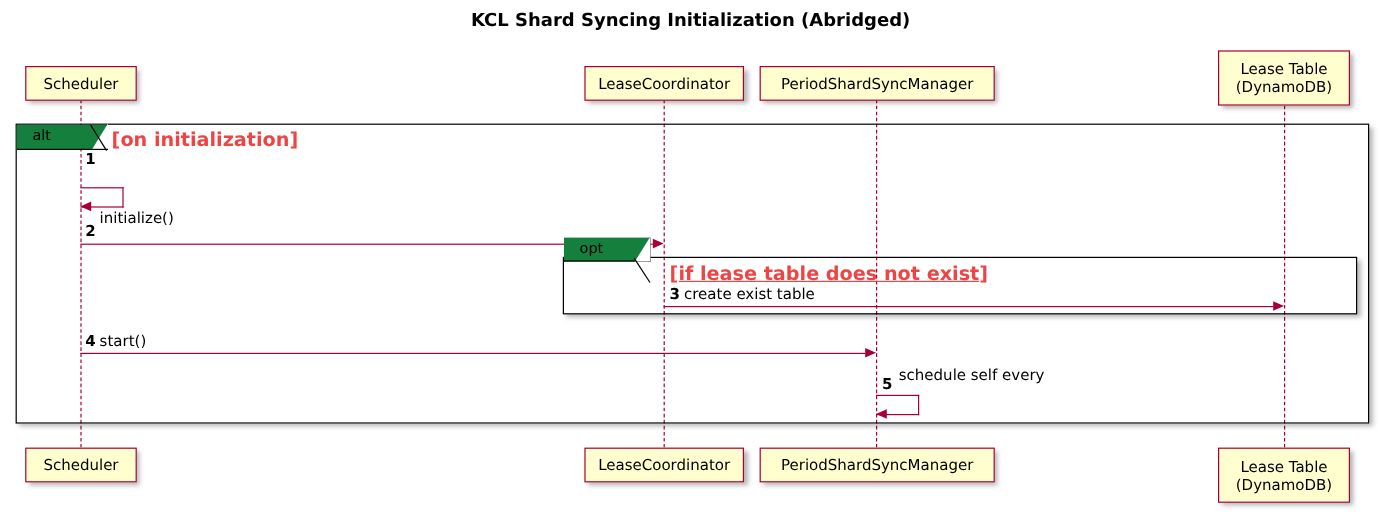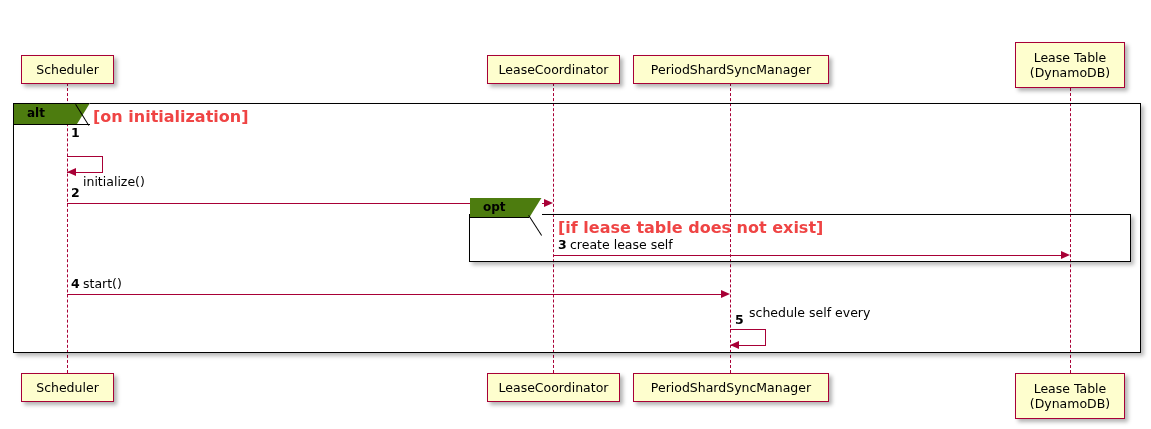--- a/index.html
+++ b/index.html
@@ -64,25 +64,25 @@
   .fragment {
     position: absolute;
     box-sizing: border-box;
     border: 1.6px solid #000000;
     background: transparent;
     box-shadow: 3px 3px 4px rgba(0,0,0,0.28);
   }
   .fragment-tab {
     position: absolute;
     box-sizing: border-box;
-    background: #4d7c0f;
+    background: #15803d;
     border-right: 1.6px solid #000000;
     border-bottom: 1.6px solid #000000;
     font-size: 12px;
-    font-weight: bold;
+    font-weight: normal;
     color: #000000;
     line-height: 19px;
     padding-left: 13px;
   }
   .fragment-tab::after {
     
     content: "";
     position: absolute;
     right: -1px;
     top: -1px;
@@ -146,20 +146,21 @@
     border-bottom: 1.4px solid #A80036;
     border-left: none;
     background: transparent;
   }
 </style>
 </head>
 <body>
 
 <div id="diagram">
 
+  <div class="title">KCL Shard Syncing Initialization (Abridged)</div>
 
   <div class="lifeline" style="left:67px; top:83px; height:290px;"></div>
   <div class="lifeline" style="left:553px; top:83px; height:290px;"></div>
   <div class="lifeline" style="left:730px; top:83px; height:290px;"></div>
   <div class="lifeline" style="left:1070px; top:88px; height:285px;"></div>
 
   <div class="fragment" style="left:13px; top:103px; width:1128px; height:250px;"></div>
   <div class="fragment-tab" style="left:14px; top:104px; width:76px; height:21px;">alt</div>
   <div class="fragment-tab-cut" style="left:76px; top:104px; width:25px; transform: rotate(58deg);"></div>
   <div class="fragment-label" style="left:93px; top:107px;">[on initialization]</div>
@@ -173,26 +174,26 @@
   <div class="msg-text" style="left:71px; top:186px;">
     <span class="msg-num">2</span>
   </div>
   <div class="msg-text" style="left:83px; top:175px;">initialize()</div>
   <div class="msg-line" style="left:67px; top:203px; width:477px;"></div>
   <div class="arrow-right" style="left:544px; top:199px;"></div>
 
   <div class="fragment" style="left:469px; top:214px; width:662px; height:48px;"></div>
   <div class="fragment-tab" style="left:470px; top:198px; width:72px; height:20px;">opt</div>
   <div class="fragment-tab-cut" style="left:529px; top:215px; width:24px; transform: rotate(57deg);"></div>
-  <div class="fragment-label" style="left:558px; top:218px;">[if lease table does not exist]</div>
+  <div class="fragment-label" style="left:558px; top:218px;text-decoration:underline;">[if lease table does not exist]</div>
 
   <div class="msg-text" style="left:558px; top:238px;">
     <span class="msg-num">3</span>
   </div>
-  <div class="msg-text" style="left:570px; top:238px;">create lease self</div>
+  <div class="msg-text" style="left:570px; top:238px;">create exist table</div>
   <div class="msg-line" style="left:553px; top:255px; width:508px;"></div>
   <div class="arrow-right" style="left:1061px; top:251px;"></div>
 
   <div class="msg-text" style="left:71px; top:277px;">
     <span class="msg-num">4</span>
   </div>
   <div class="msg-text" style="left:83px; top:277px;text-align:right;">start()</div>
   <div class="msg-line" style="left:67px; top:294px; width:654px;"></div>
   <div class="arrow-right" style="left:721px; top:290px;"></div>
 

